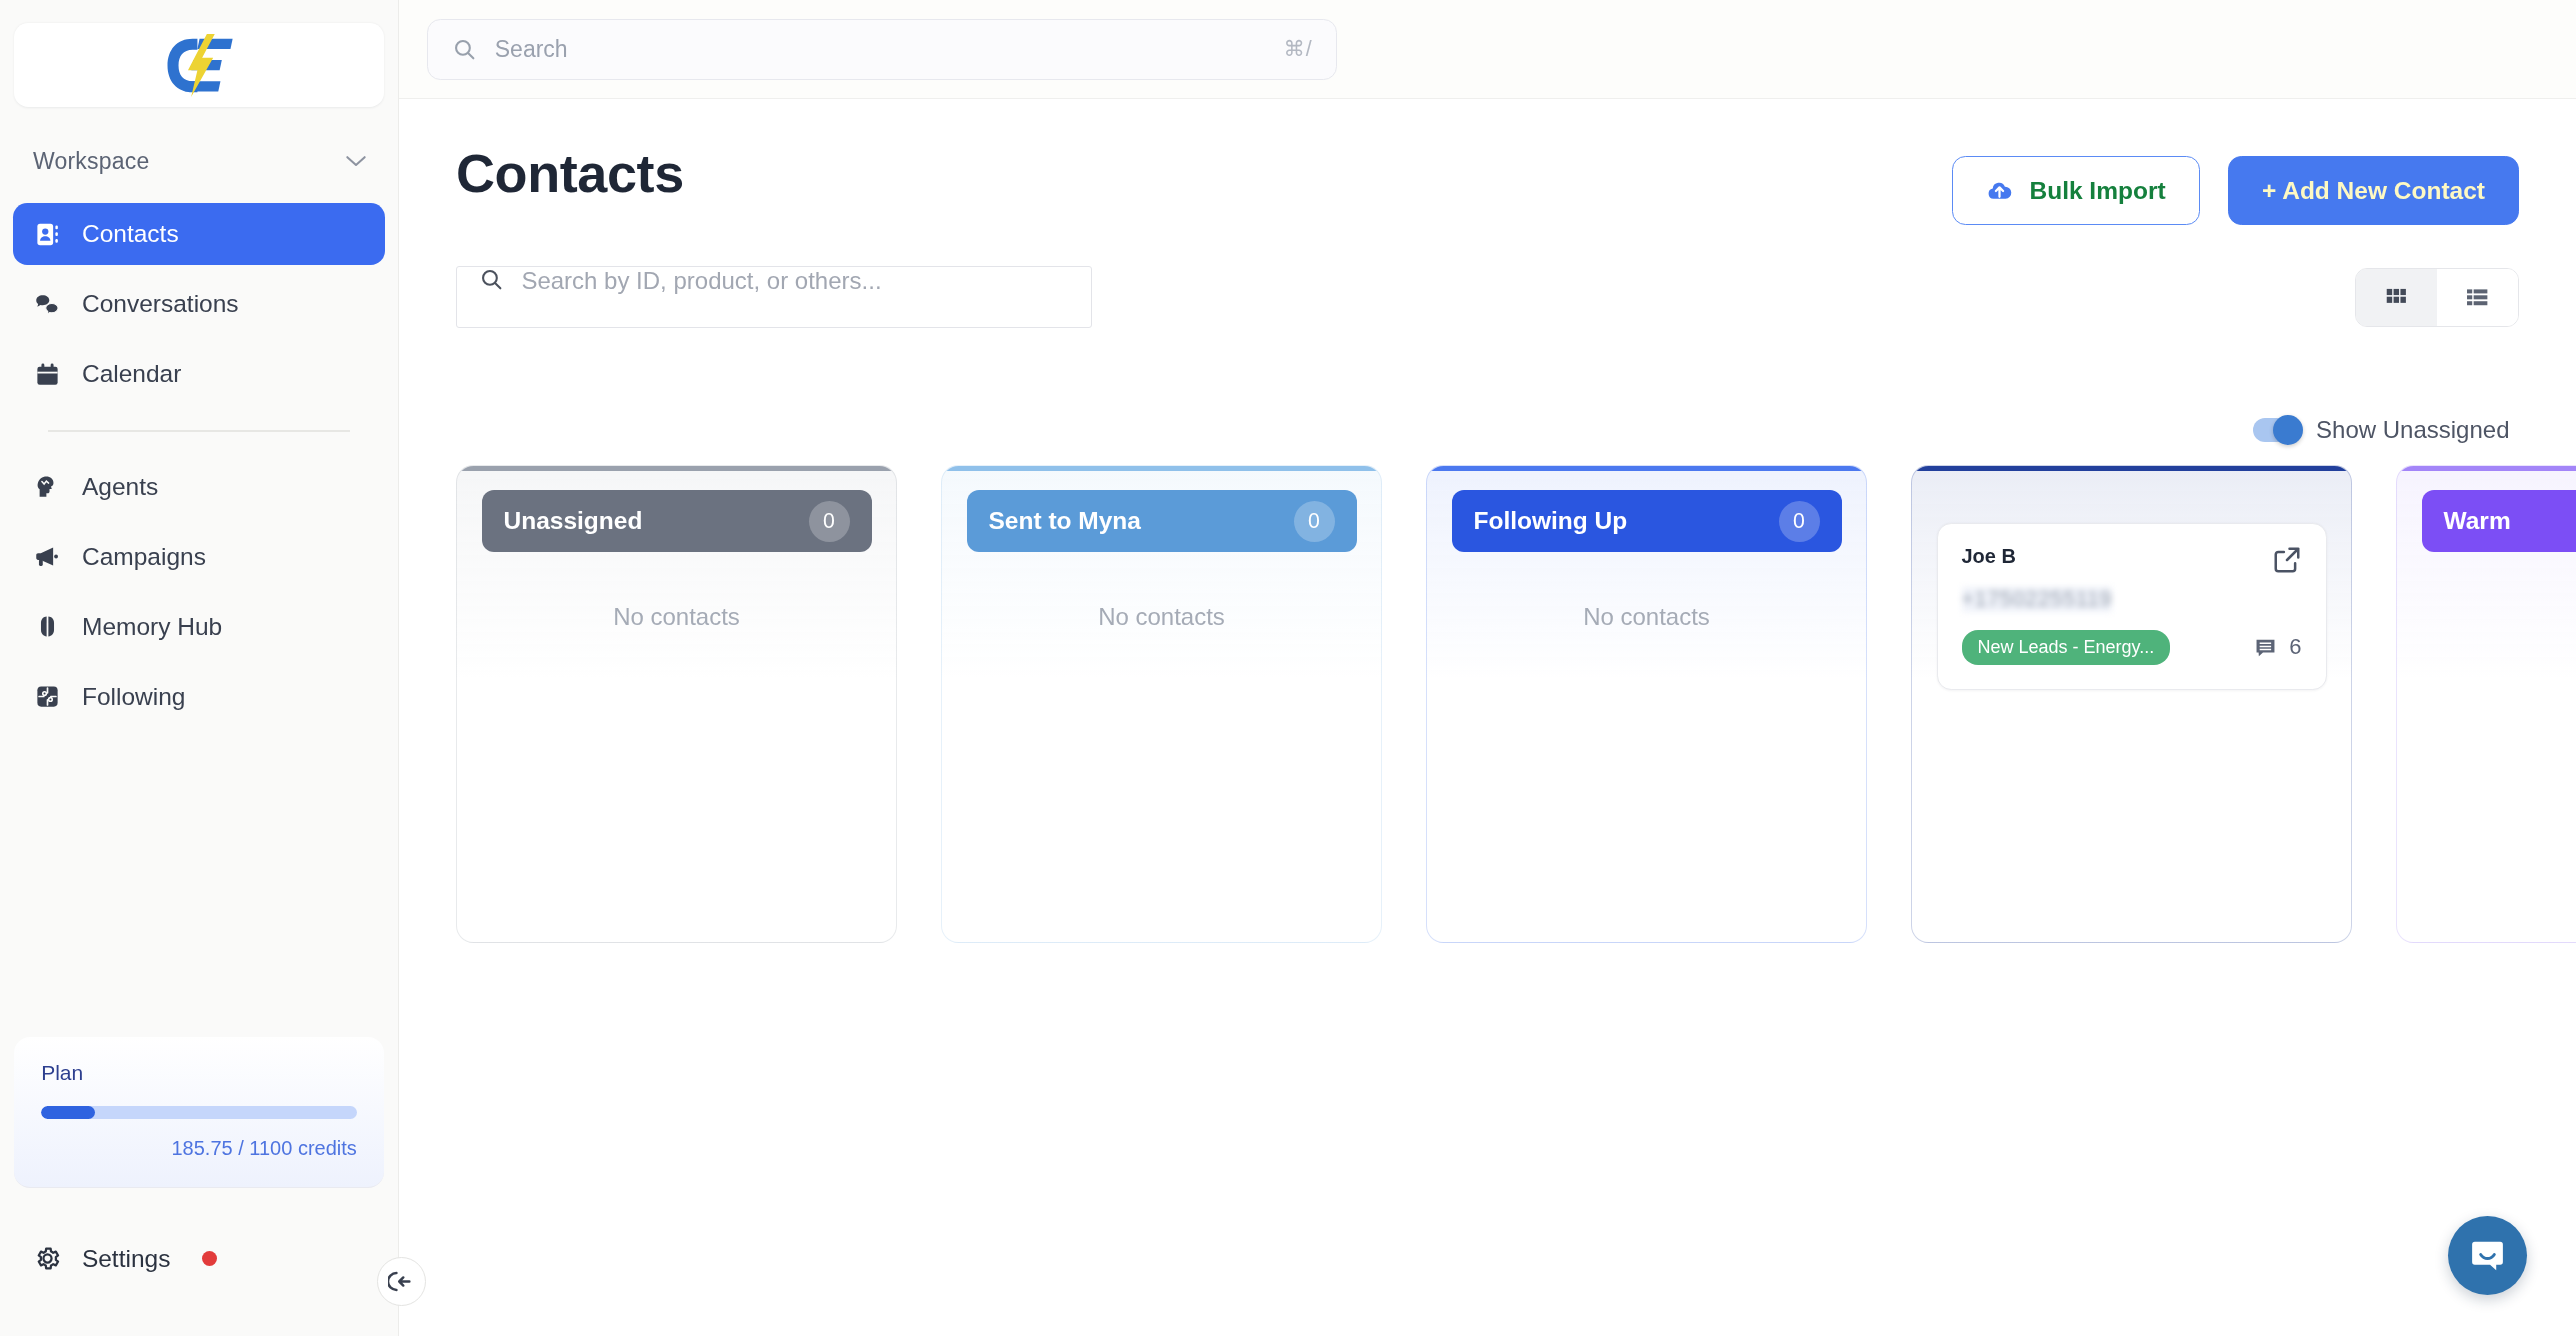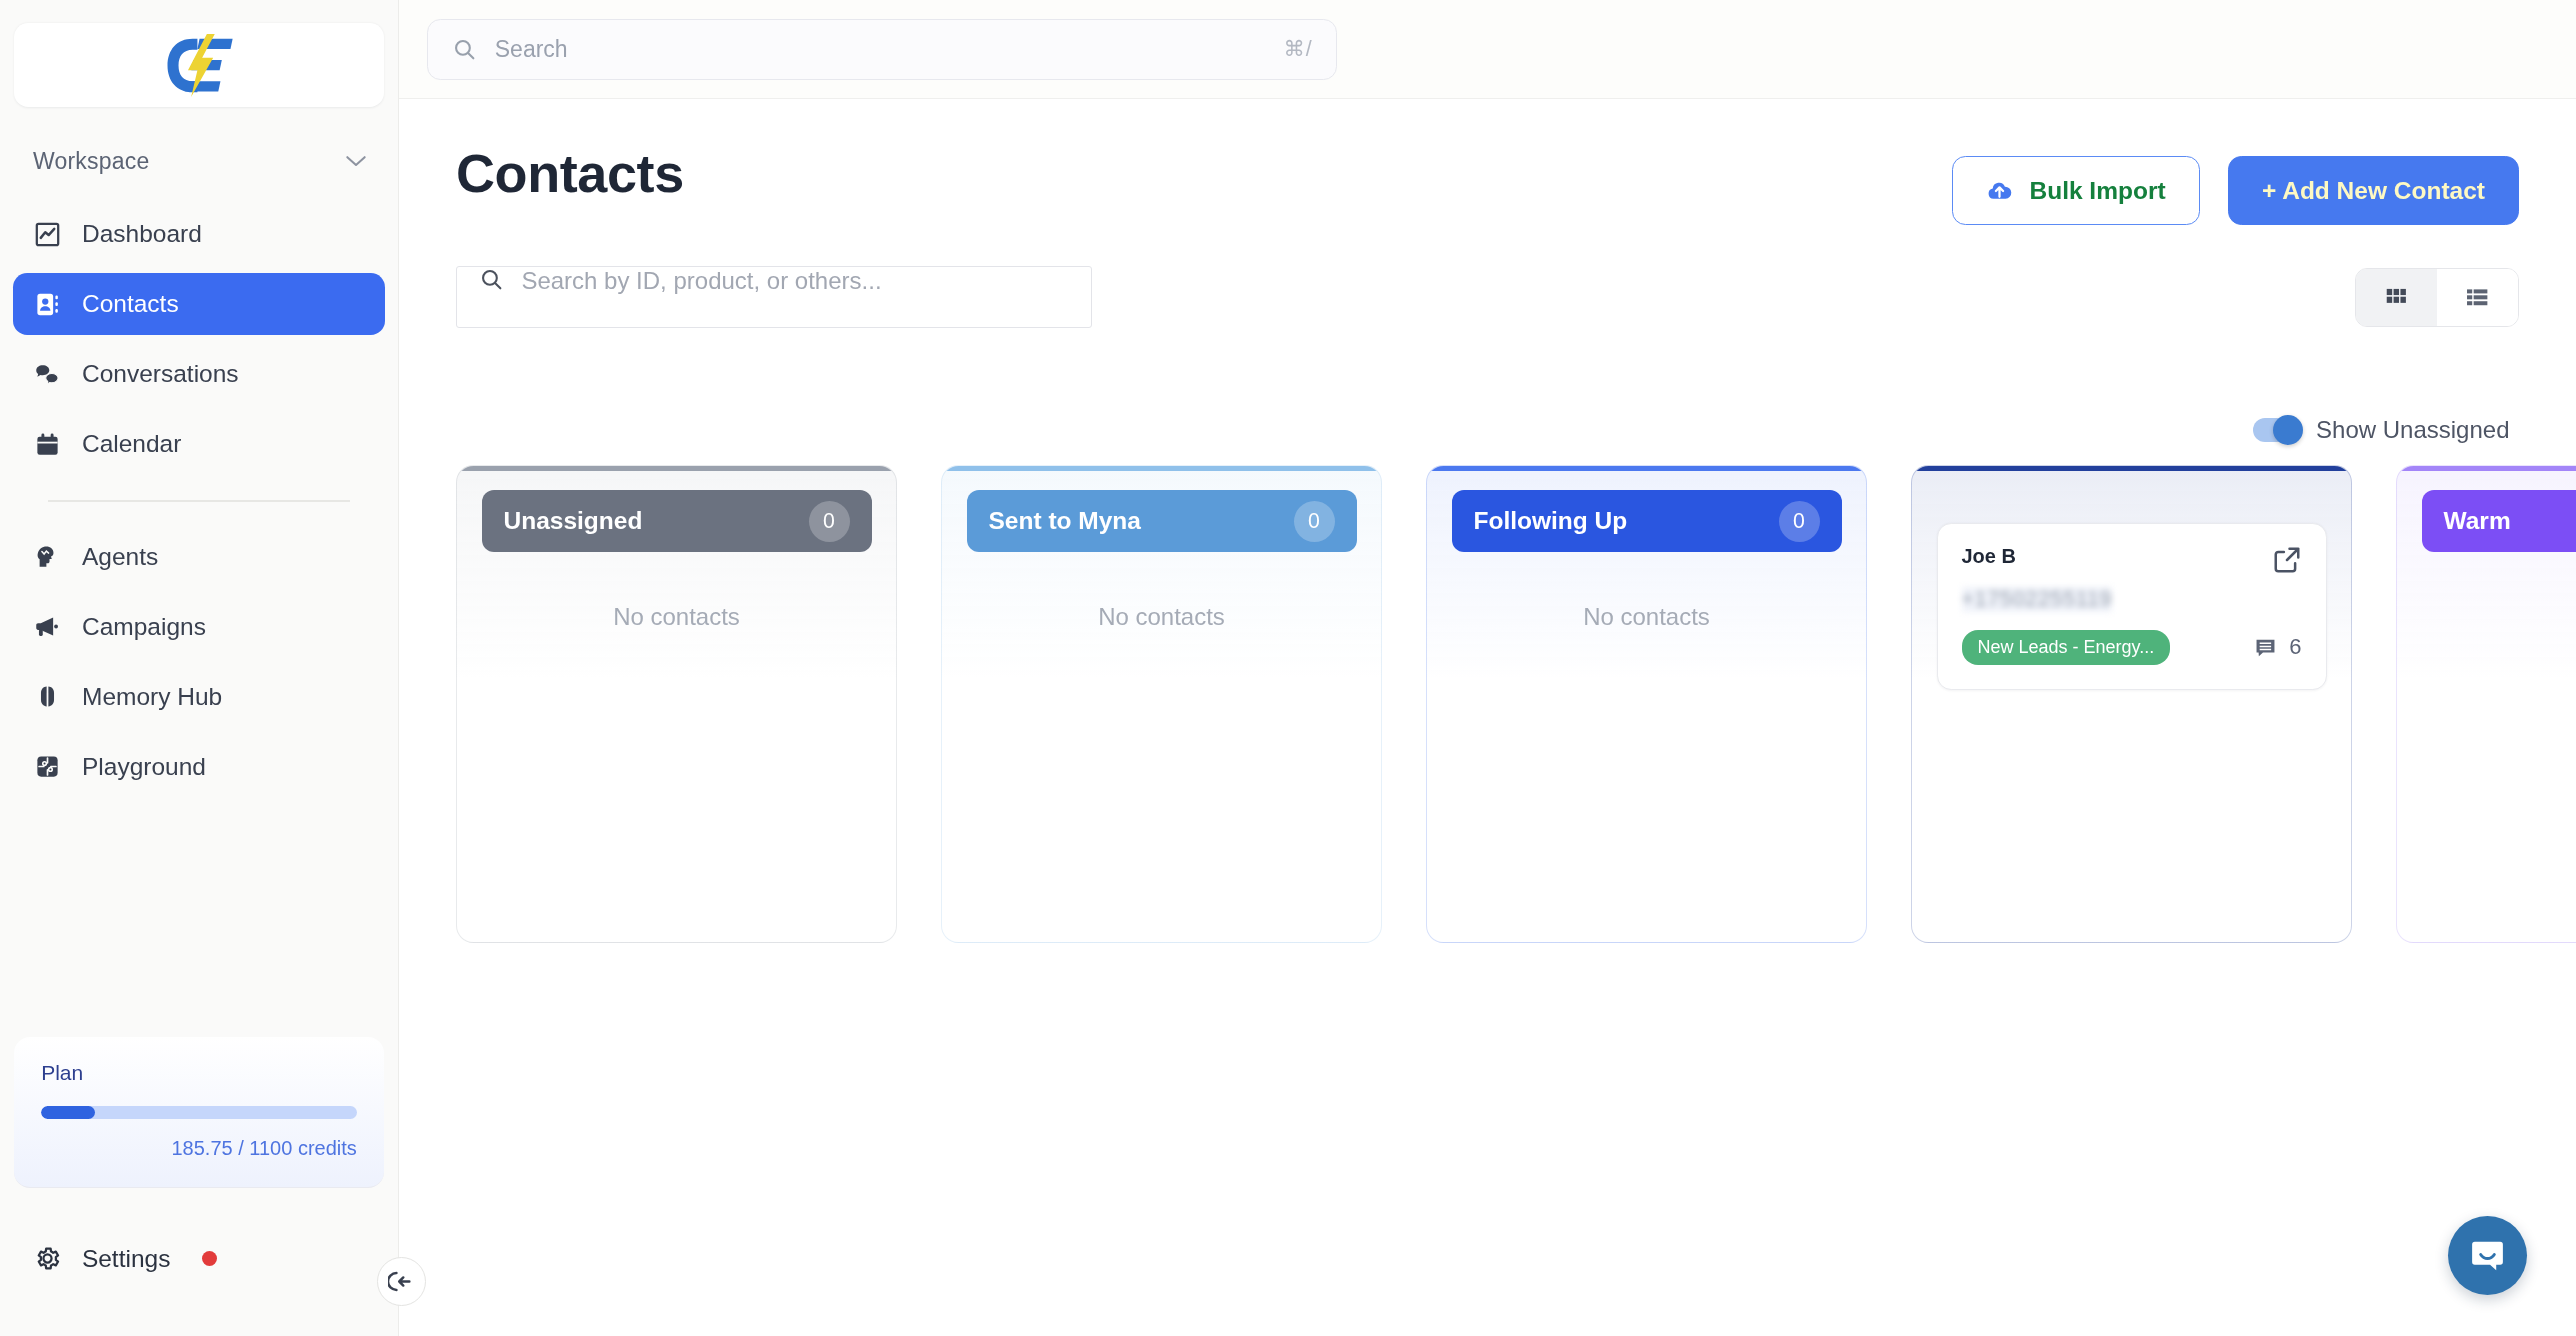--- a/index.html
+++ b/index.html
@@ -214,29 +214,20 @@
 
     <div class="workspace-row">
       <span class="workspace-label">Workspace</span>
       <svg class="chev" viewBox="0 0 30 18">
         <path d="M4 4 L15 14 L26 4" fill="none" stroke="#8d93a0" stroke-width="2.6" stroke-linecap="round" stroke-linejoin="round"></path>
       </svg>
     </div>
 
     <nav class="nav">
 
-      <div class="nav-item">
-        <span class="nav-icon">
-          <svg width="27" height="27" viewBox="0 0 24 24">
-              <rect x="2.5" y="2.5" width="19" height="19" rx="1.5" fill="none" stroke="#39404f" stroke-width="2"></rect>
-              <path d="M6 15 L10 10 L13 12.5 L18 7" fill="none" stroke="#39404f" stroke-width="2.2" stroke-linecap="round" stroke-linejoin="round"></path>
-            </svg>
-        </span>
-        <span>Dashboard</span>
-      </div>
 
       <div class="nav-item active">
         <span class="nav-icon">
           <svg width="27" height="27" viewBox="0 0 24 24">
               <rect x="3" y="2.5" width="14" height="19" rx="2.4" fill="#ffffff"></rect>
               <circle cx="10" cy="9.4" r="2.8" fill="#3b6bf0"></circle>
               <path d="M5.4 17.6c0-2.6 2.1-4.1 4.6-4.1s4.6 1.5 4.6 4.1z" fill="#3b6bf0"></path>
               <rect x="19" y="4" width="2.2" height="3.4" rx="1" fill="#ffffff"></rect>
               <rect x="19" y="10" width="2.2" height="3.4" rx="1" fill="#ffffff"></rect>
               <rect x="19" y="16" width="2.2" height="3.4" rx="1" fill="#ffffff"></rect>
@@ -302,21 +293,21 @@
 
       <div class="nav-item">
         <span class="nav-icon">
           <svg width="27" height="27" viewBox="0 0 24 24">
               <rect x="3" y="3" width="18" height="18" rx="3.4" fill="#39404f"></rect>
               <path d="M12 4.5v4.2M12 15v4.5M4.5 12h4.2M15 12h4.5" stroke="#fafaf9" stroke-width="1.5" fill="none" stroke-linecap="round"></path>
               <circle cx="9.4" cy="9.4" r="1.6" fill="none" stroke="#fafaf9" stroke-width="1.4"></circle>
               <circle cx="14.6" cy="14.6" r="1.6" fill="none" stroke="#fafaf9" stroke-width="1.4"></circle>
             </svg>
         </span>
-        <span>Playground</span>
+        <span>Following</span>
       </div>
     </nav>
 
     <div class="plan-card">
       <div class="plan-title">Plan</div>
       <div class="plan-bar">
         <div class="plan-fill" id="planFill" style="width: 17%;"></div>
       </div>
       <div class="plan-credits">185.75 / 1100 credits</div>
     </div>

